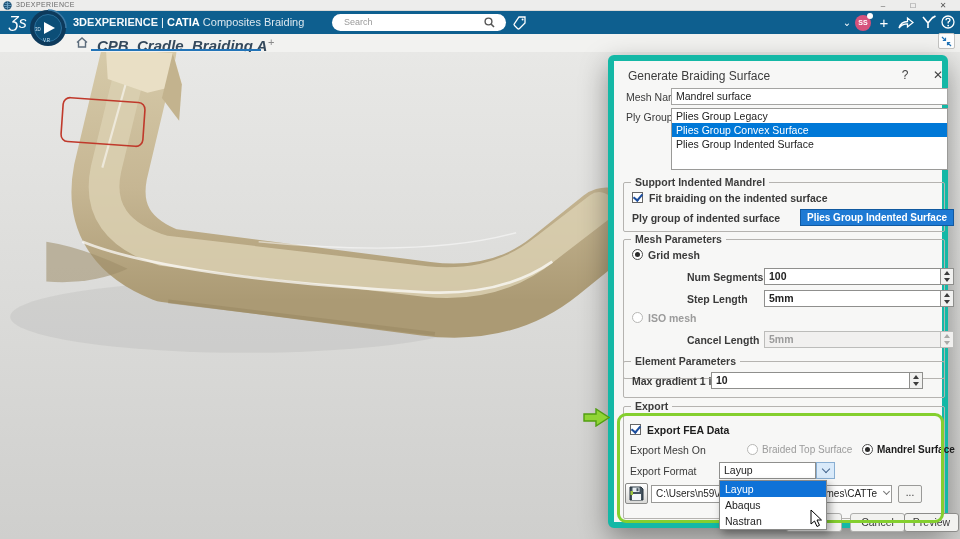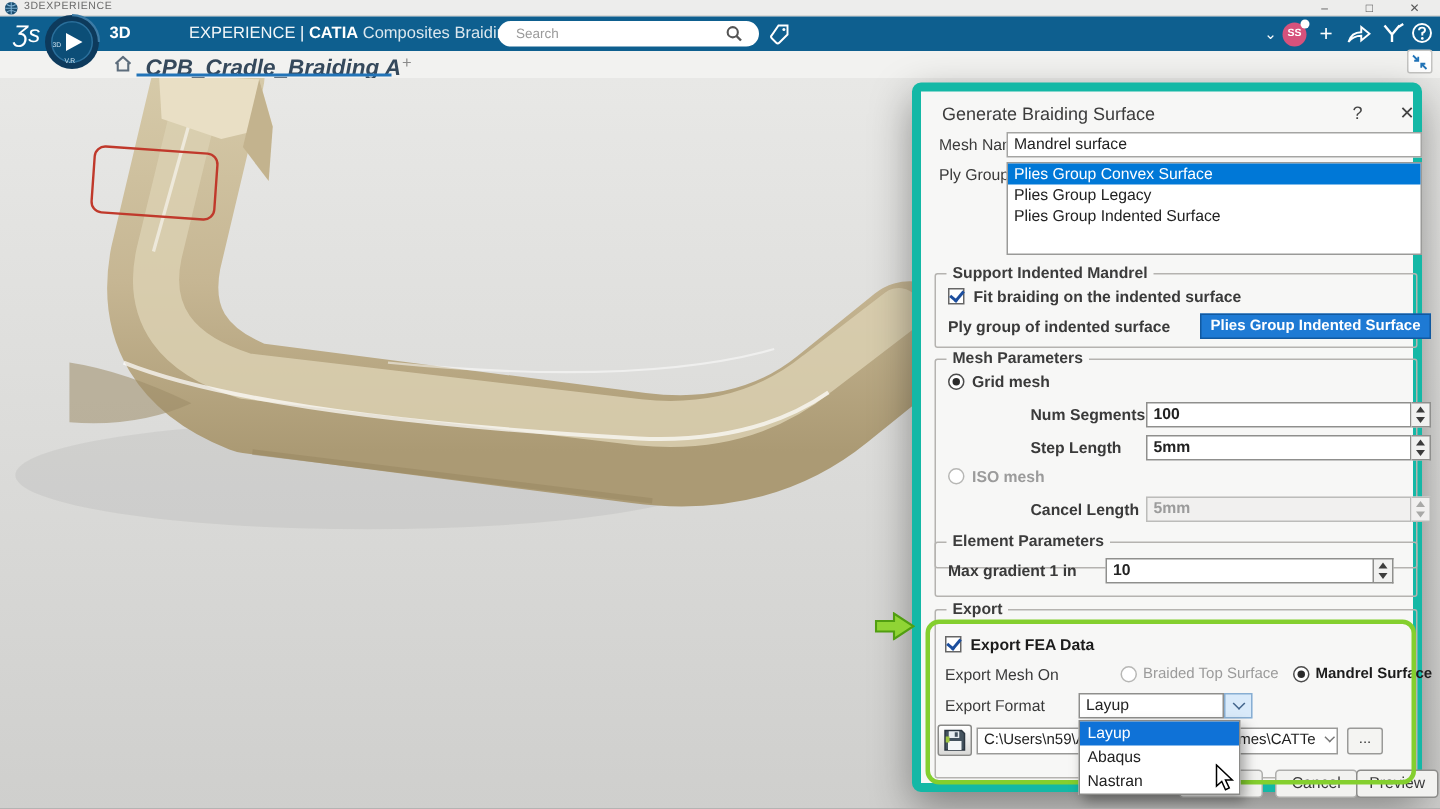--- a/index.html
+++ b/index.html
@@ -9,21 +9,21 @@
 
   
   #osbar{left:0;top:0;width:960px;height:11px;background:#ededec;border-bottom:1px solid #d8d8d6;}
   #osbar .ostitle{position:absolute;left:16px;top:1px;font-size:7px;color:#6a6a6a;letter-spacing:.4px;}
   .winctl{position:absolute;top:0px;font-size:8px;color:#555;line-height:11px;width:14px;text-align:center;cursor:default;}
 
   
   #bluebar{left:0;top:11px;width:960px;height:23px;background:#0e5f8f;}
   #appname{position:absolute;left:73px;top:16px;font-size:11px;color:#fff;white-space:nowrap;}
   #appname .b{font-weight:bold;}
-  #appname .lite{font-weight:normal;opacity:.95;margin-left:39px;}
+  #appname .lite{font-weight:bold;opacity:.95;}
   #appname .suite{opacity:.85;font-weight:normal;}
   #searchpill{position:absolute;left:332px;top:14px;width:174px;height:17px;background:#fff;border-radius:9px;}
   #searchpill input{position:absolute;left:10px;top:1px;width:130px;height:14px;border:none;outline:none;font-size:9px;color:#444;background:transparent;}
   #searchpill input::placeholder{color:#9a9a9a;}
   .bar-ico{position:absolute;top:11px;height:23px;display:flex;align-items:center;justify-content:center;color:#fff;}
 
   
   #tabbar{left:0;top:34px;width:960px;height:18px;background:#f2f2f0;}
   #tablabel{position:absolute;left:97px;top:3px;font-size:15px;font-weight:bold;font-style:italic;color:#35495c;}
   #tabline{position:absolute;left:91px;top:15px;width:170px;height:2px;background:#2274b8;}
@@ -208,22 +208,22 @@
   <div id="dialog" class="abs">
     <div class="dlg-title">Generate Braiding Surface</div>
     <div class="dlg-hd-btn" style="left:283px">?</div>
     <div class="dlg-hd-btn" style="left:316px">✕</div>
 
     <div class="lbl" style="left:12px;top:30px">Mesh Name</div>
     <div class="field" style="left:57px;top:27px;width:277px;height:17px">Mandrel surface</div>
 
     <div class="lbl" style="left:12px;top:50px">Ply Groups</div>
     <div id="plylist">
+      <div class="lrow">Plies Group Legacy</div>
       <div class="lrow sel">Plies Group Convex Surface</div>
-      <div class="lrow">Plies Group Legacy</div>
       <div class="lrow">Plies Group Indented Surface</div>
     </div>
 
     <div class="grp" style="left:9px;top:121px;width:322px;height:50px">
       <div class="legend">Support Indented Mandrel</div>
       <div class="cb checked" style="left:8px;top:9px"></div>
       <div class="lbl" style="left:25px;top:9px">Fit braiding on the indented surface</div>
       <div class="lbl" style="left:8px;top:29px">Ply group of indented surface</div>
       <div id="chip">Plies Group Indented Surface</div>
     </div>
@@ -260,21 +260,21 @@
         <div class="btns">
             <div class="tri-up"></div>
             <div class="tri-dn"></div>
           </div>
       </div>
     </div>
 
     <div class="grp" style="left:9px;top:300px;width:322px;height:37px">
       <div class="legend">Element Parameters</div>
       <div class="lbl" style="left:8px;top:13px">Max gradient 1 in</div>
-      <div class="spin" style="left:113px;top:10px;width:192px">
+      <div class="spin" style="left:87px;top:10px;width:212px">
         <div class="val">10</div>
         <div class="btns">
             <div class="tri-up"></div>
             <div class="tri-dn"></div>
           </div>
       </div>
     </div>
 
     <div class="grp" style="left:9px;top:345px;width:322px;height:113px">
       <div class="legend">Export</div>

